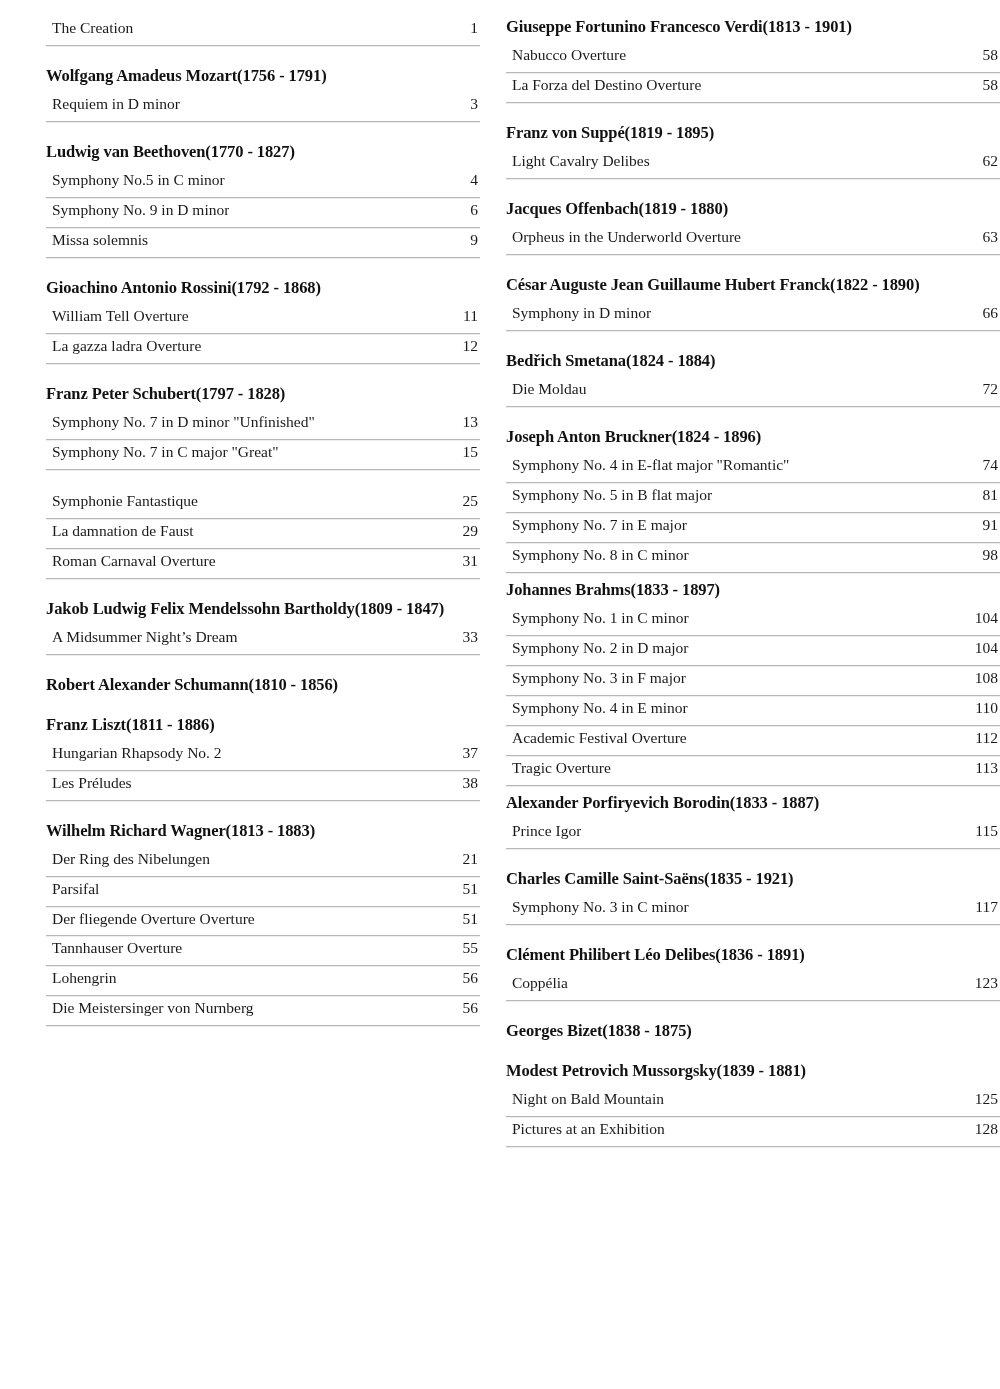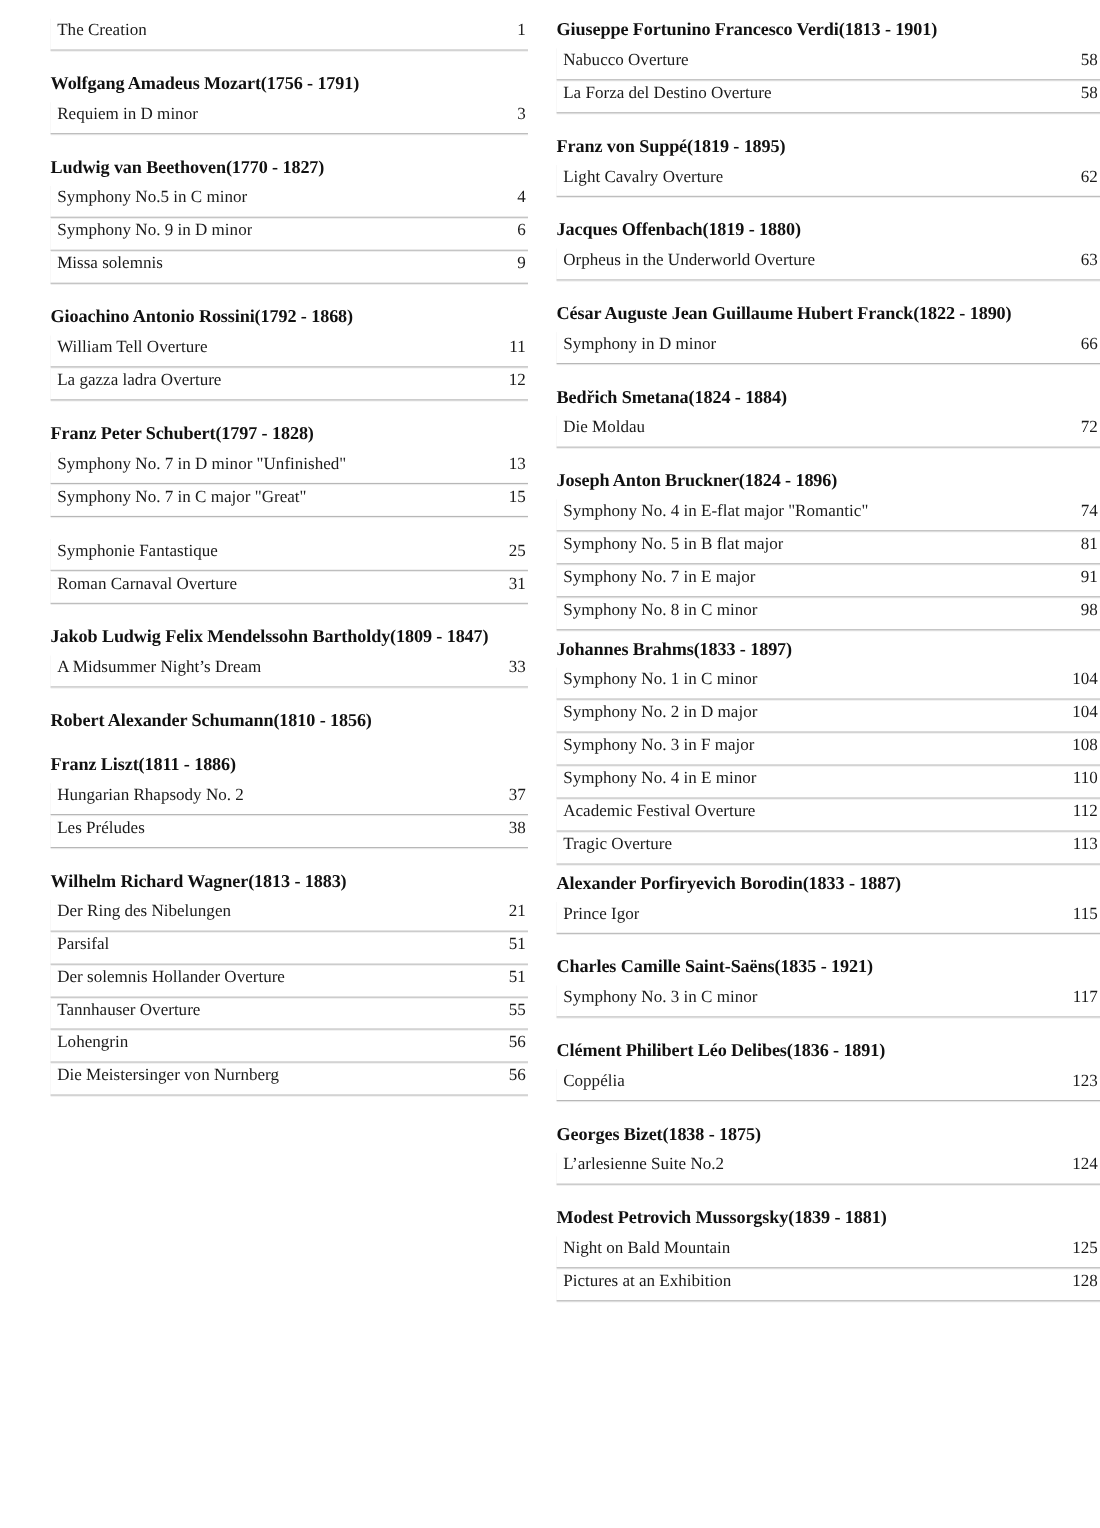--- a/index.html
+++ b/index.html
@@ -162,20 +162,24 @@
             </li>
           </ul>
         </div>
         <div class="composer-group">
           <ul class="works">
             <li class="work-row">
               <span class="work-title">Symphonie Fantastique</span>
               <span class="work-page">25</span>
             </li>
             <li class="work-row">
+              <span class="work-title">La damnation de Faust</span>
+              <span class="work-page">29</span>
+            </li>
+            <li class="work-row">
               <span class="work-title">Roman Carnaval Overture</span>
               <span class="work-page">31</span>
             </li>
           </ul>
         </div>
         <div class="composer-group">
           <div class="composer-name">Jakob Ludwig Felix Mendelssohn Bartholdy(1809 - 1847)</div>
           <ul class="works">
             <li class="work-row">
               <span class="work-title">A Midsummer Night’s Dream</span>
@@ -204,21 +208,21 @@
           <ul class="works">
             <li class="work-row">
               <span class="work-title">Der Ring des Nibelungen</span>
               <span class="work-page">21</span>
             </li>
             <li class="work-row">
               <span class="work-title">Parsifal</span>
               <span class="work-page">51</span>
             </li>
             <li class="work-row">
-              <span class="work-title">Der solemnis Hollander Overture</span>
+              <span class="work-title">Der fliegende Overture Overture</span>
               <span class="work-page">51</span>
             </li>
             <li class="work-row">
               <span class="work-title">Tannhauser Overture</span>
               <span class="work-page">55</span>
             </li>
             <li class="work-row">
               <span class="work-title">Lohengrin</span>
               <span class="work-page">56</span>
             </li>
@@ -240,21 +244,21 @@
             <li class="work-row">
               <span class="work-title">La Forza del Destino Overture</span>
               <span class="work-page">58</span>
             </li>
           </ul>
         </div>
         <div class="composer-group">
           <div class="composer-name">Franz von Suppé(1819 - 1895)</div>
           <ul class="works">
             <li class="work-row">
-              <span class="work-title">Light Cavalry Overture</span>
+              <span class="work-title">Light Cavalry Delibes</span>
               <span class="work-page">62</span>
             </li>
           </ul>
         </div>
         <div class="composer-group">
           <div class="composer-name">Jacques Offenbach(1819 - 1880)</div>
           <ul class="works">
             <li class="work-row">
               <span class="work-title">Orpheus in the Underworld Overture</span>
               <span class="work-page">63</span>
@@ -351,26 +355,20 @@
           <div class="composer-name">Clément Philibert Léo Delibes(1836 - 1891)</div>
           <ul class="works">
             <li class="work-row">
               <span class="work-title">Coppélia</span>
               <span class="work-page">123</span>
             </li>
           </ul>
         </div>
         <div class="composer-group">
           <div class="composer-name">Georges Bizet(1838 - 1875)</div>
-          <ul class="works">
-            <li class="work-row">
-              <span class="work-title">L’arlesienne Suite No.2</span>
-              <span class="work-page">124</span>
-            </li>
-          </ul>
         </div>
         <div class="composer-group">
           <div class="composer-name">Modest Petrovich Mussorgsky(1839 - 1881)</div>
           <ul class="works">
             <li class="work-row">
               <span class="work-title">Night on Bald Mountain</span>
               <span class="work-page">125</span>
             </li>
             <li class="work-row">
               <span class="work-title">Pictures at an Exhibition</span>

